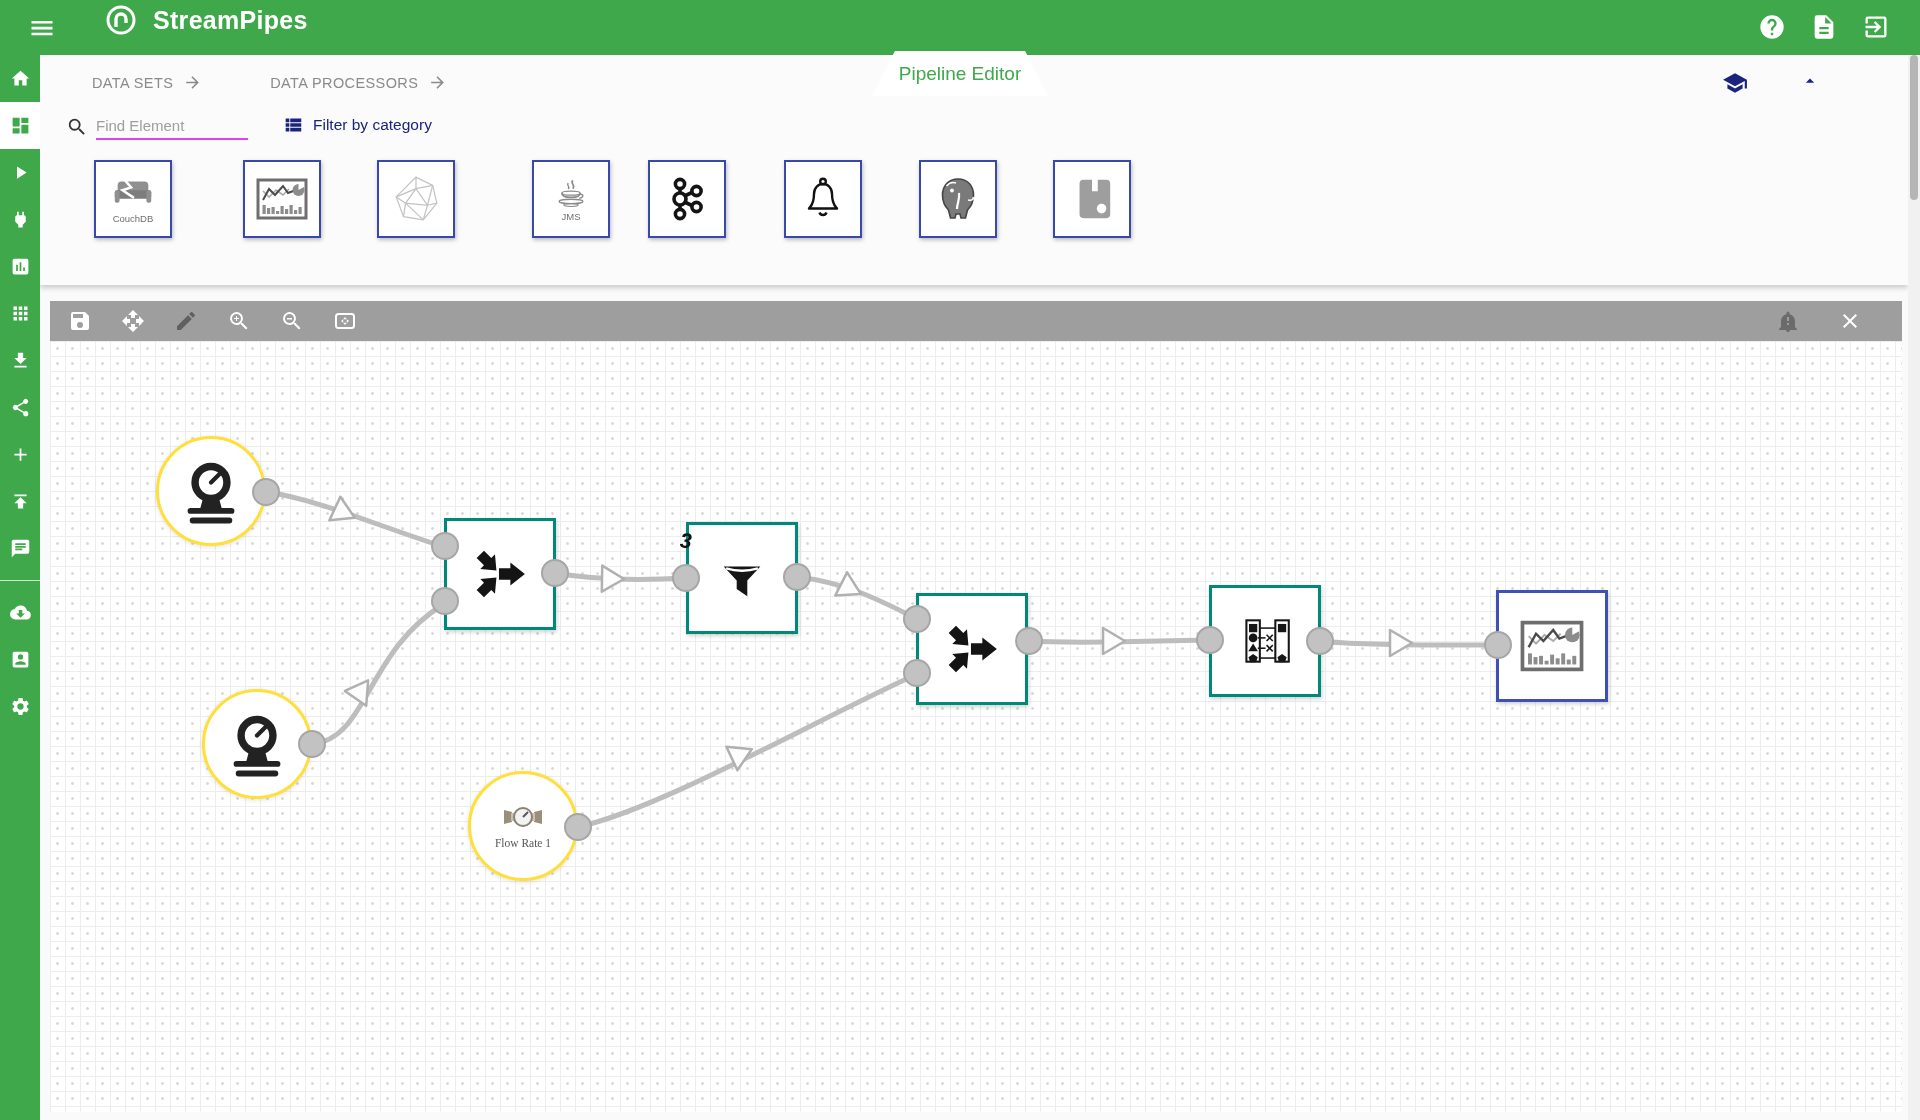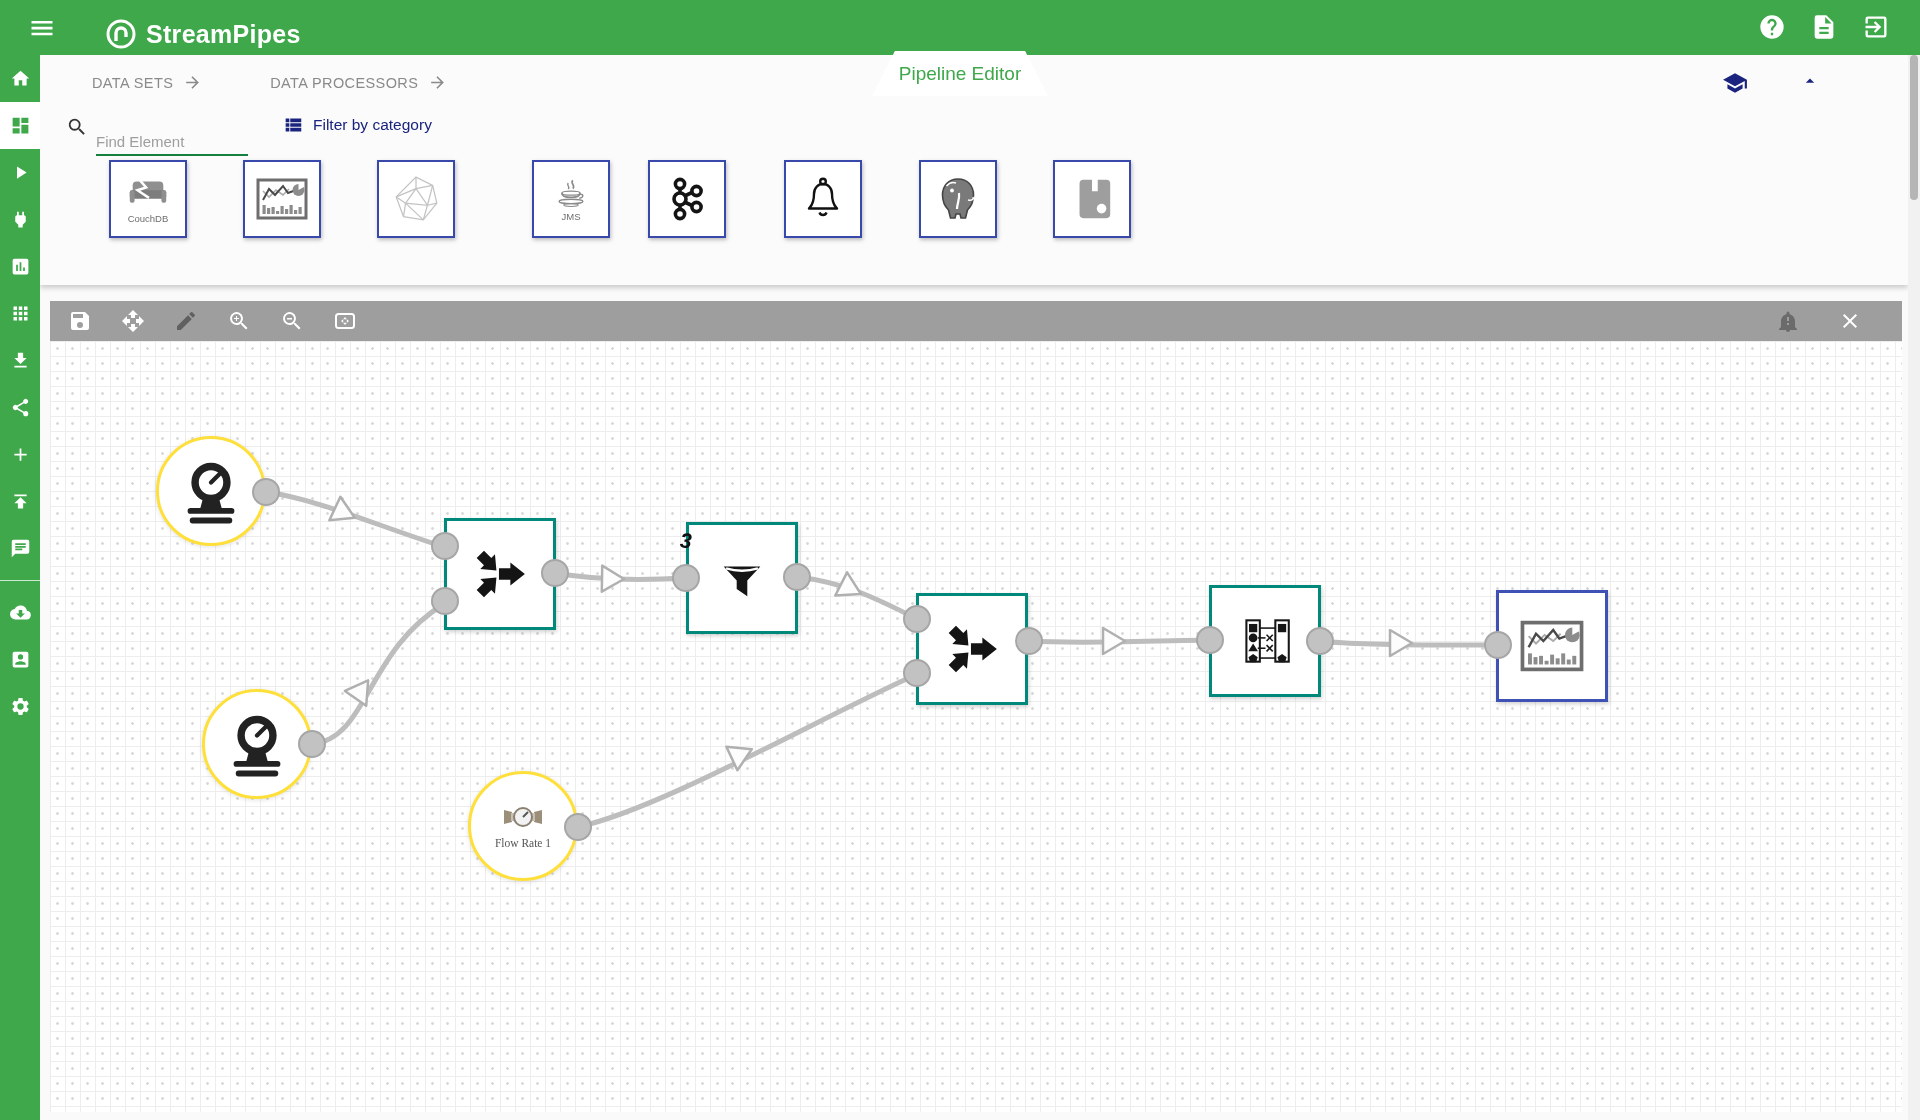--- a/index.html
+++ b/index.html
@@ -3,21 +3,21 @@
 <meta charset="utf-8">
 <style>
   * { box-sizing: border-box; margin: 0; padding: 0; }
   html,body { width:1920px; height:1120px; overflow:hidden; }
   body { font-family:"Liberation Sans", sans-serif; background:#fafafa; }
   .app { position:relative; width:1920px; height:1120px; background:#fafafa; overflow:hidden; }
 
   
   .topbar { position:absolute; left:0; top:0; width:1920px; height:55px; background:#3EA84A; z-index:30; }
   .hamburger { position:absolute; left:28px; top:14px; width:28px; height:28px; color:#fff; cursor:pointer; }
-  .logo { position:absolute; left:105px; top:18px; display:flex; align-items:center; gap:9px; color:#fff; }
+  .logo { position:absolute; left:105px; top:4px; display:flex; align-items:center; gap:16px; color:#fff; }
   .logo-text { font-size:25px; font-weight:bold; letter-spacing:.3px; }
   .page-tab { position:absolute; left:872px; top:10px; width:176px; height:45px; background:#fff;
               clip-path:polygon(0% 100%, 13% 0%, 87% 0%, 100% 100%); text-align:center;
               line-height:45px; color:#3EA84A; font-size:19px;margin-top:41px; }
   .topbar-right { position:absolute; right:30px; top:13px; display:flex; gap:24px; }
   .topbar-right .tb-icon { width:28px; height:28px; color:#fff; cursor:pointer; }
 
   
   .sidebar { position:absolute; left:0; top:55px; width:40px; height:1065px; background:#3EA84A; z-index:20;
              display:flex; flex-direction:column; align-items:stretch; }
@@ -34,32 +34,32 @@
          color:#8a8a8a; font-size:14.5px; letter-spacing:.4px; cursor:pointer; white-space:nowrap; }
   .tab svg { width:19px; height:19px; }
   .tab.selected { color:#1a237e; border:2px solid #7986cb; border-bottom:4px solid #1a237e; }
   .tabs-right { position:absolute; right:88px; top:0; height:55px; display:flex; align-items:center; gap:52px; color:#1a237e; }
   .tabs-right svg { width:26px; height:26px; cursor:pointer; }
   .tabs-right .caret svg { width:20px; height:20px; }
 
   .search-row { position:relative; height:42px; }
   .search-icon { position:absolute; left:26px; top:6px; width:22px; height:22px; color:#333; }
   .search-input { position:absolute; left:56px; top:2px; width:152px; height:28px; border:none; outline:none;
-                  border-bottom:2px solid #15803d; background:transparent; font-size:15px; color:#0f172a;
-                  font-family:"Liberation Sans",sans-serif;margin-top:16px; }
+                  border-bottom:2px solid #d946ef; background:transparent; font-size:15px; color:#0f172a;
+                  font-family:"Liberation Sans",sans-serif; }
   .search-input::placeholder { color:#9e9e9e; }
   .filter-btn { position:absolute; left:242px; top:4px; display:flex; align-items:center; gap:9px;
                 color:#1a237e; font-size:15.5px; cursor:pointer; }
   .filter-btn svg { width:22px; height:22px; }
 
   .tiles-row { position:absolute; left:0; top:105px; width:100%; height:82px; }
   .tile { position:absolute; top:0; width:78px; height:78px; background:#fff; border:2px solid #3949ab;
           box-shadow:1px 2px 4px rgba(0,0,0,.25); display:flex; flex-direction:column; align-items:center;
           justify-content:center; cursor:grab; }
-  .tile:nth-of-type(1){left:69px;} .tile:nth-of-type(2){left:203px;} .tile:nth-of-type(3){left:337px;}
+  .tile:nth-of-type(1){left:54px;} .tile:nth-of-type(2){left:203px;} .tile:nth-of-type(3){left:337px;}
   .tile:nth-of-type(4){left:472px;margin-left:20px;} .tile:nth-of-type(5){left:608px;} .tile:nth-of-type(6){left:744px;}
   .tile:nth-of-type(7){left:879px;} .tile:nth-of-type(8){left:1013px;}
   .tile-label { font-size:9.5px; color:#6e6e6e; margin-top:-2px; }
 
   
   .toolbar { position:absolute; left:50px; top:301px; width:1852px; height:40px; background:#9e9e9e; z-index:6;
              display:flex; align-items:center; padding-left:18px; }
   .tool-icon { width:24px; height:24px; margin-right:29px; color:#fff; cursor:pointer; }
   .tool-icon.disabled { color:#606060; }
   .toolbar-right { position:absolute; right:40px; top:8px; display:flex; gap:38px; }

